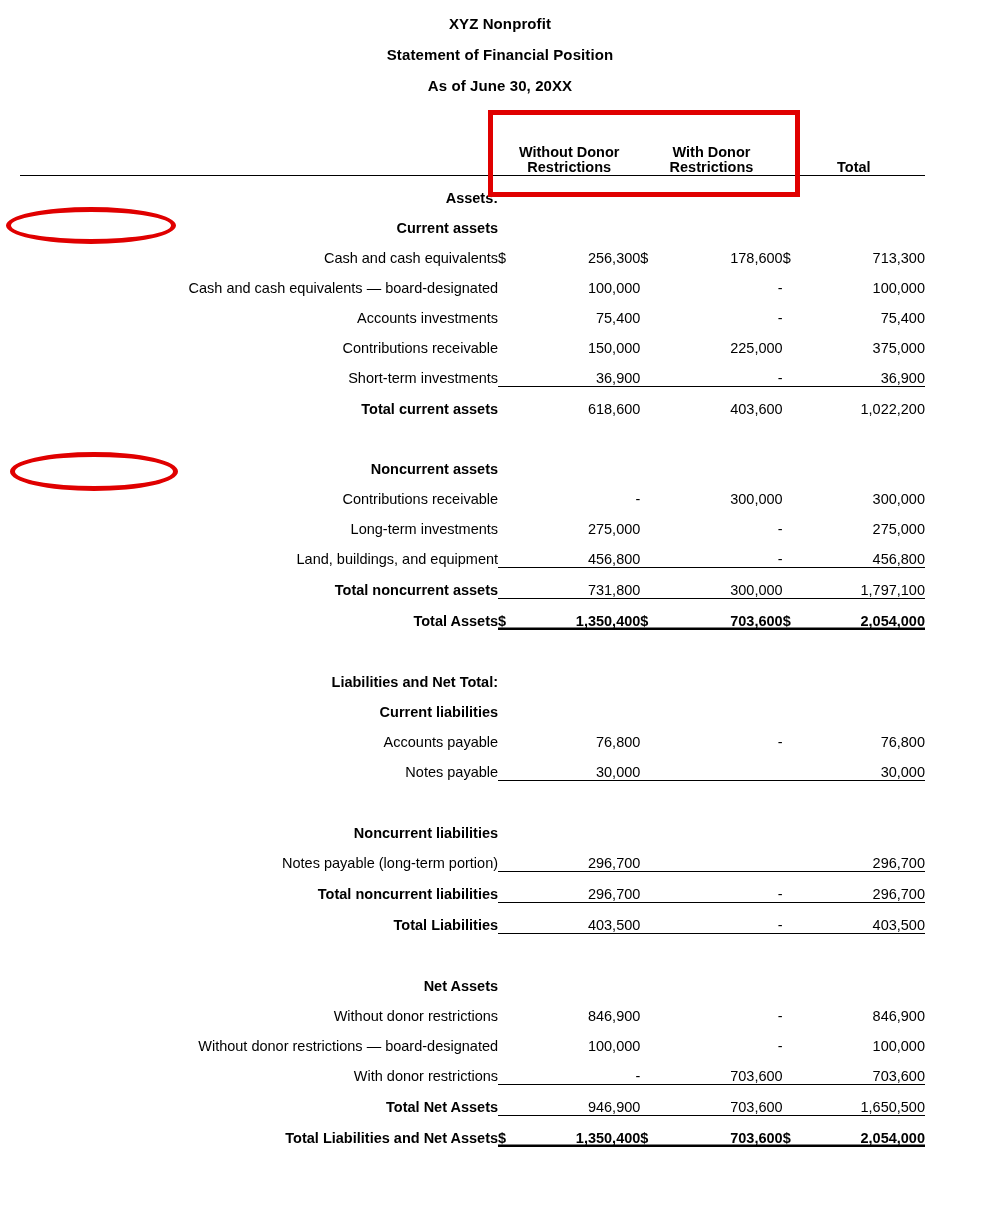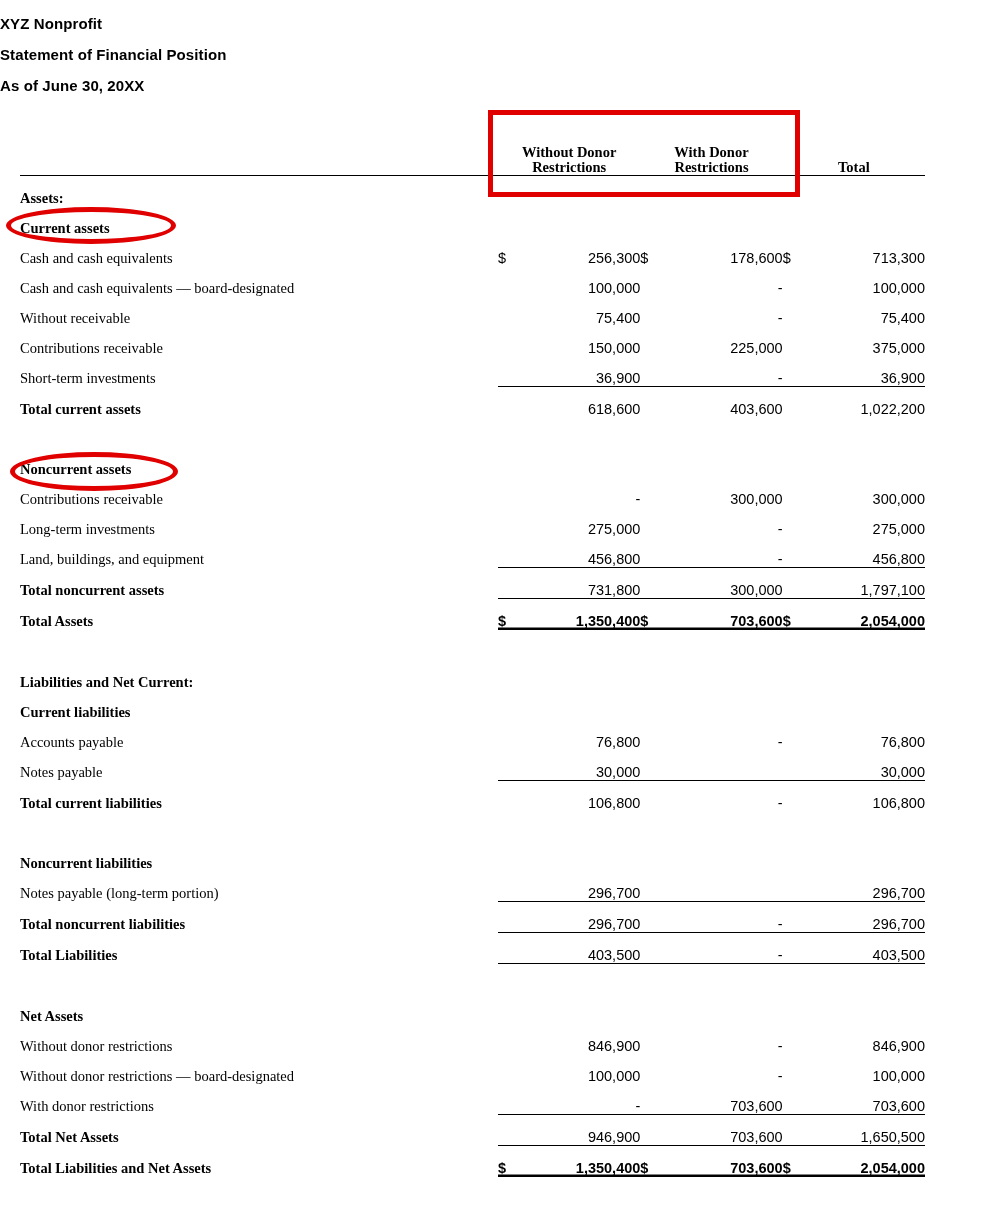--- a/index.html
+++ b/index.html
@@ -12,20 +12,21 @@
     height: 1208px;
     position: relative;
     font-family: "Liberation Sans", sans-serif;
     color: #000000;
     overflow: hidden;
   }
 
   
   .title-block {
     padding-top: 8px;
+    text-align: center;
   }
   .title-line {
     font-size: 15px;
     font-weight: bold;
     line-height: 31px;
     letter-spacing: 0.1px;
   }
 
   
   .sheet {
@@ -45,21 +46,21 @@
     font-size: 14.5px;
     line-height: 15px;
     white-space: nowrap;
   }
 
   
   col.c-label { width: 477px; }
   col.c-cur   { width: 18px; }
   col.c-num   { width: 124px; }
 
-  td.label { text-align: left; padding-left: 0; font-family: Liberation Serif, serif; }
+  td.label { text-align: right; padding-left: 0; }
   td.cur   { text-align: left; padding-left: 4px; }
   td.num   { text-align: right; padding-right: 20px; }
 
   
   tr.r { height: 30px; }
   tr.r > td { height: 30px; }
   tr.gap { height: 30px; }
   tr.gap > td { height: 30px; }
 
   
@@ -116,21 +117,21 @@
       <col class="c-label">
         <col class="c-cur">
         <col class="c-num">
       <col class="c-cur">
         <col class="c-num">
       <col class="c-cur">
         <col class="c-num">
     </colgroup>
     <tbody>
 
-      <tr class="header-rule" style="height:74px;font-family:Liberation Serif, serif;">
+      <tr class="header-rule" style="height:74px;">
         <td></td>
         <td class="colhead" colspan="2">
           <span>Without Donor</span><br>
           <span>Restrictions</span>
         </td>
         <td class="colhead" colspan="2">
           <span>With Donor</span><br>
           <span>Restrictions</span>
         </td>
         <td class="colhead" colspan="2">Total</td>
@@ -160,21 +161,21 @@
         <td class="label indent">Cash and cash equivalents — board-designated</td>
         <td class="cur"></td>
         <td class="num">100,000</td>
         <td class="cur"></td>
         <td class="num">-</td>
         <td class="cur"></td>
         <td class="num">100,000</td>
       </tr>
 
       <tr class="r">
-        <td class="label indent">Without receivable</td>
+        <td class="label indent">Accounts investments</td>
         <td class="cur"></td>
         <td class="num">75,400</td>
         <td class="cur"></td>
         <td class="num">-</td>
         <td class="cur"></td>
         <td class="num">75,400</td>
       </tr>
 
       <tr class="r">
         <td class="label indent">Contributions receivable</td>
@@ -263,21 +264,21 @@
         <td class="num bold dbl-bot-cells">703,600</td>
         <td class="cur bold dbl-bot-cells">$</td>
         <td class="num bold dbl-bot-cells">2,054,000</td>
       </tr>
 
       <tr class="gap">
           <td colspan="7"></td>
         </tr>
 
       <tr class="r">
-        <td class="label bold">Liabilities and Net Current:</td>
+        <td class="label bold">Liabilities and Net Total:</td>
         <td colspan="6"></td>
       </tr>
 
       <tr class="r">
         <td class="label bold">Current liabilities</td>
         <td colspan="6"></td>
       </tr>
 
       <tr class="r">
         <td class="label indent">Accounts payable</td>
@@ -292,29 +293,20 @@
       <tr class="r">
         <td class="label indent">Notes payable</td>
         <td class="cur rule-bot-cells"></td>
         <td class="num rule-bot-cells">30,000</td>
         <td class="cur rule-bot-cells"></td>
         <td class="num rule-bot-cells"></td>
         <td class="cur rule-bot-cells"></td>
         <td class="num rule-bot-cells">30,000</td>
       </tr>
 
-      <tr class="r">
-        <td class="label bold">Total current liabilities</td>
-        <td class="cur"></td>
-        <td class="num">106,800</td>
-        <td class="cur"></td>
-        <td class="num">-</td>
-        <td class="cur"></td>
-        <td class="num">106,800</td>
-      </tr>
 
       <tr class="gap">
           <td colspan="7"></td>
         </tr>
 
       <tr class="r">
         <td class="label bold">Noncurrent liabilities</td>
         <td colspan="6"></td>
       </tr>
 

